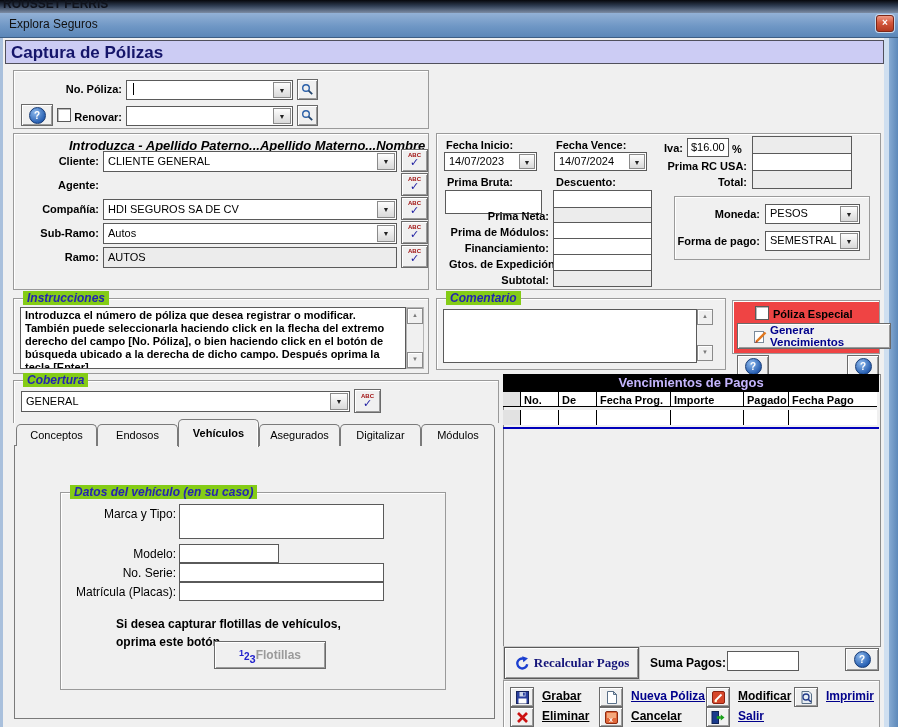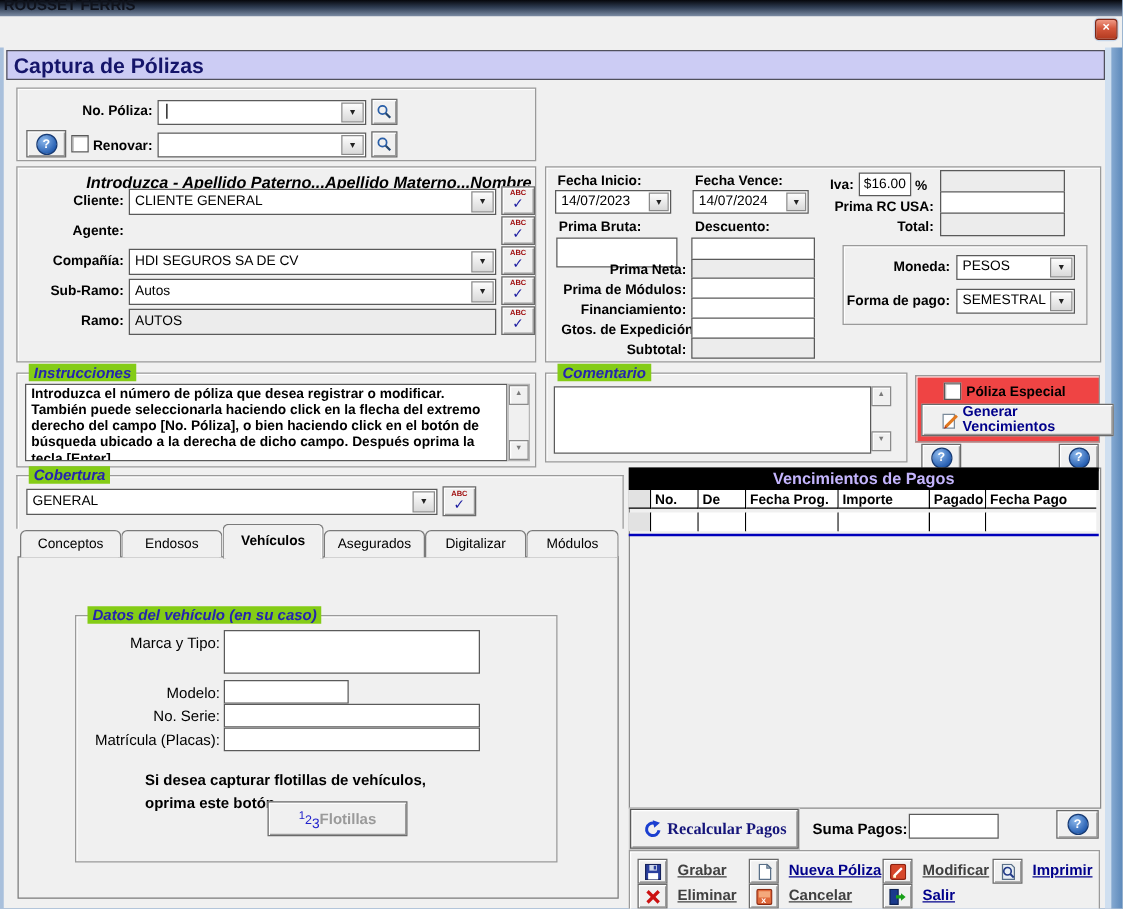--- a/index.html
+++ b/index.html
@@ -49,34 +49,37 @@
   
   .ptitle{left:503px;top:374px;width:376px;height:18px;background:#000;color:#c4b5fd;font:bold 13px "Liberation Sans",sans-serif;text-align:center;line-height:18px;}
   .pgrid{left:503px;top:374px;width:376px;height:271px;border:1px solid #8a8a8a;}
   .phead,.prow{position:absolute;left:503px;display:flex;}
   .pcell{box-sizing:border-box;border-right:1px solid #000;border-bottom:1px solid #000;background:#fff;font:bold 11px "Liberation Sans",sans-serif;padding:2px 0 0 3px;white-space:nowrap;overflow:hidden;}
   .pcell.sel{background:#e2e2e2;}
   .prow .pcell{font-weight:normal;border-bottom:none;}
   .bluline{position:absolute;left:503px;width:376px;height:2px;background:#0000bb;}
   
   .linkbtn{position:absolute;font:bold 12px "Liberation Sans",sans-serif;text-decoration:underline;white-space:nowrap;cursor:pointer;}
-  .lgray{color:#404040;}
+  .lgray{color:#000000;}
   .lblue{color:#00008b;}
   .panel{border:1px solid #9a9a9a;box-shadow:1px 1px 0 #fff inset;}
   svg{display:block;}
 </style>
 </head>
 <body>
 
 <div id="screen">
 
   <div class="abs bgstrip">
     <div class="bgtitle">ROUSSET FERRIS</div>
   </div>
 
+  <div class="abs titlebar">
+    <span class="wtitle">Explora Seguros</span>
+  </div>
   <div class="abs closebtn"><span>×</span></div>
   <div class="abs frameL"></div>
   <div class="abs frameR1"></div>
   <div class="abs frameR2"></div>
 
   <div class="abs pheader">
     <span>Captura de Pólizas</span>
   </div>
 
   <div class="abs gbox" style="left:13px;top:70px;width:414px;height:57px;">
@@ -329,21 +332,21 @@
     <div class="field" style="left:118px;top:70px;width:203px;height:17px;">
       <span class="ftext"></span>
     </div>
     <div class="lbl lblr" style="left:6px;top:92px;width:109px;font-weight:normal;font-size:12px;">Matrícula (Placas):</div>
     <div class="field" style="left:118px;top:89px;width:203px;height:17px;">
       <span class="ftext"></span>
     </div>
     <div class="lbl" style="left:55px;top:124px;font-size:12px;">Si desea capturar flotillas de vehículos,</div>
     <div class="lbl" style="left:55px;top:142px;font-size:12px;">oprima este botón</div>
     <div class="mbtn" style="left:153px;top:148px;width:110px;height:26px;">
-      <span style="color:#2222cc;font-weight:normal;margin-right:0;">
+      <span style="color:#2222cc;font-weight:bold;margin-right:0;">
         <span style="font-size:9px;vertical-align:4px;">1</span><span style="font-size:10px;vertical-align:0px;">2</span><span style="font-size:11px;vertical-align:-3px;">3</span>
       </span>
       <span style="font:bold 12px 'Liberation Sans',sans-serif;color:#9a9a9a;">Flotillas</span>
     </div>
   </div>
 
   <div class="abs pgrid"></div>
   <div class="abs ptitle">Vencimientos de Pagos</div>
   <div class="phead" style="top:392px;">
     <div class="pcell sel" style="width:18px;"></div>

